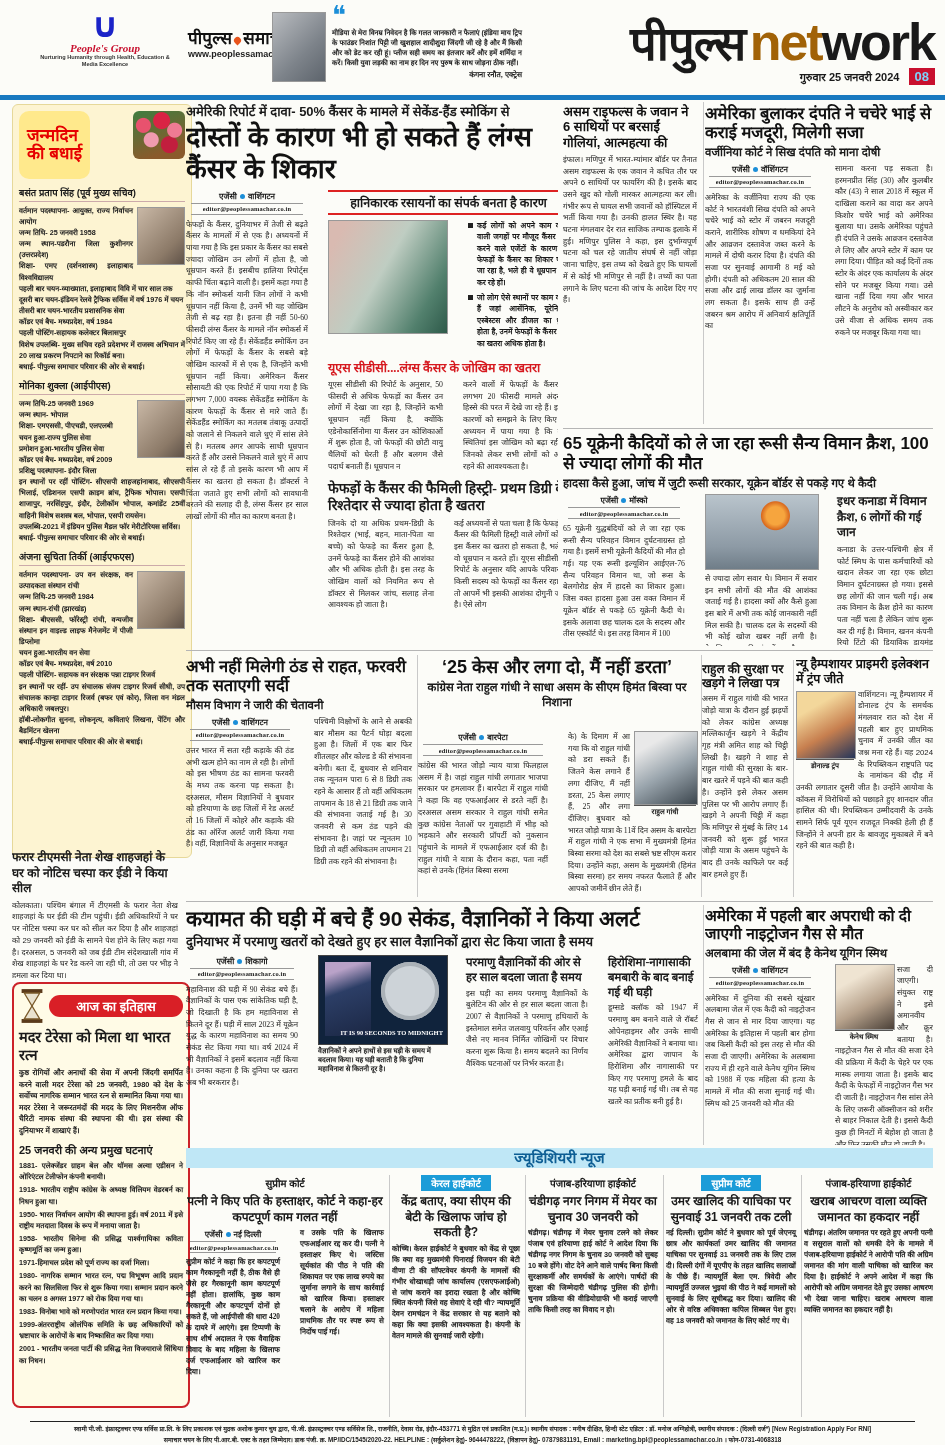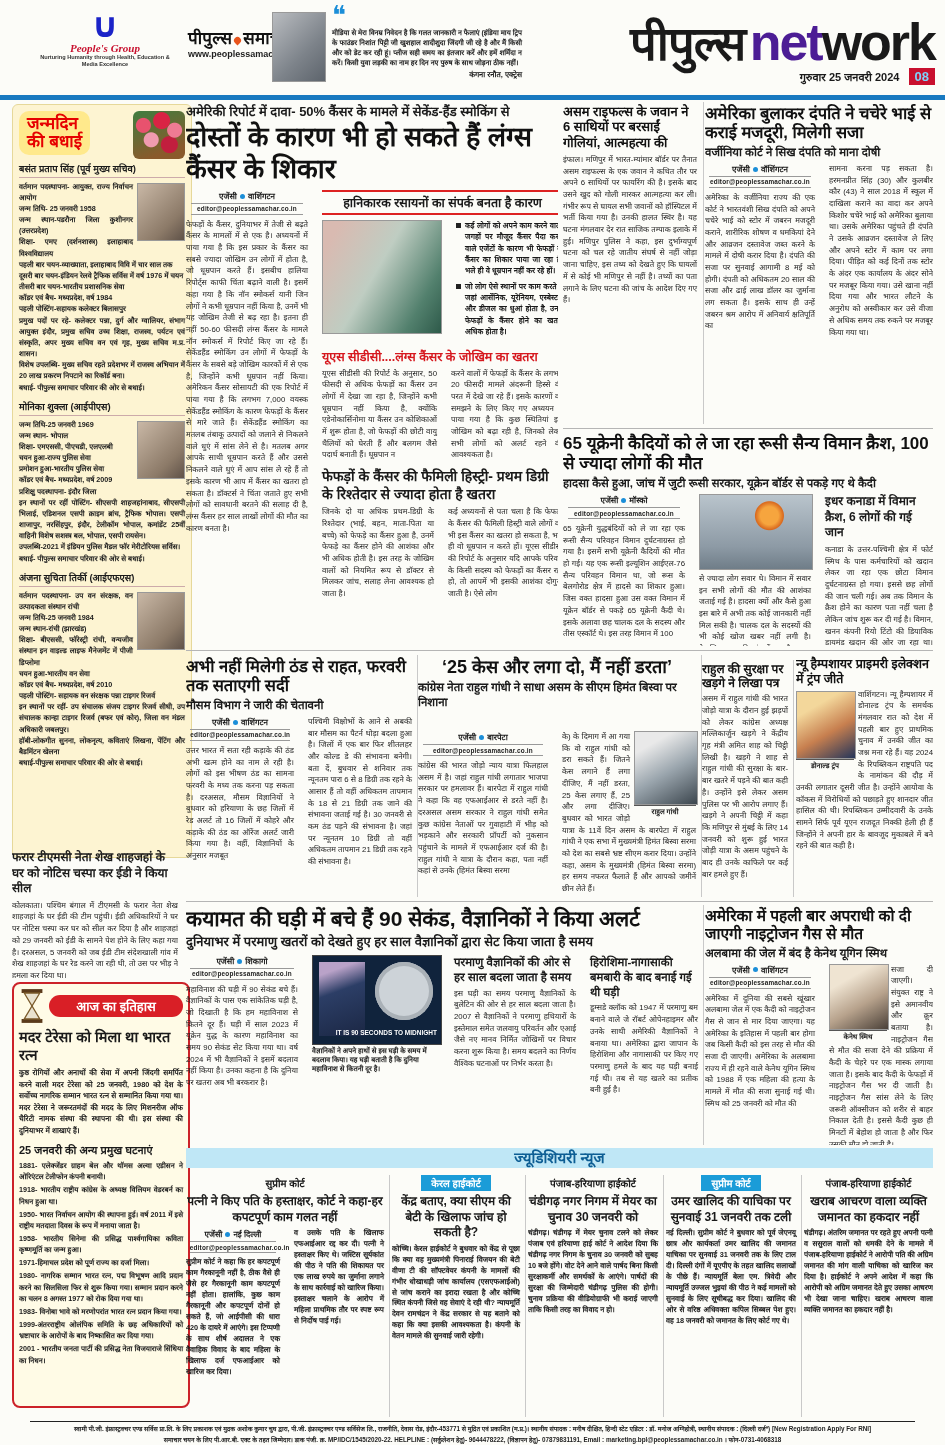--- a/index.html
+++ b/index.html
@@ -13,48 +13,48 @@
   .grp-tag{font-size:5.6px;color:#333;font-weight:700;line-height:1.3;}
   .plogo{font-size:17px;font-weight:900;color:#111;letter-spacing:.3px;}
   .pin{display:inline-block;width:7px;height:7px;border-radius:50% 50% 50% 0;background:#e8541c;transform:rotate(-45deg);margin:0 2px;}
   .site{font-size:9px;font-weight:700;color:#222;}
   .quote-box{font-size:7px;font-weight:700;line-height:1.45;color:#222;text-align:justify;}
   .qmark{color:#1b8ed8;font-size:26px;line-height:.6;font-family:"Liberation Serif",serif;}
   .quote-attr{text-align:right;font-weight:800;font-size:7.5px;}
   .mast{white-space:nowrap;}
   .mast .hin{font-size:47px;font-weight:900;letter-spacing:-1px;}
   .mast .lat{font-size:52px;font-weight:800;letter-spacing:-2px;font-family:"Liberation Sans",sans-serif;}
-  .mast .red{color:#4c1d95;}
+  .mast .red{color:#a16207;}
   .dateline{font-size:11px;font-weight:800;text-align:right;}
   .pgnum{display:inline-block;background:#c8102e;color:#7dd3fc;font-size:13px;font-weight:800;padding:1px 6px;margin-left:6px;}
   .bluerule{background:#1879c0;height:5px;left:0;right:0;}
   
   .kicker{font-size:13px;font-weight:800;}
   .hl{font-weight:900;line-height:1.18;margin:2px 0;color:#111;}
   .byline{font-size:8px;font-weight:800;text-align:center;}
   .bd{display:inline-block;width:5px;height:5px;border-radius:50%;background:#1b8ed8;margin:0 3px 1px;vertical-align:middle;}
   .email{font-size:6.4px;font-weight:700;text-align:center;border-top:1px solid #999;border-bottom:1px solid #999;padding:1.5px 0;margin:2px auto 4px;width:92%;letter-spacing:.2px;}
   .body{font-size:7.8px;line-height:1.5;text-align:justify;color:#1c1c1c;}
-  .row{display:flex;gap:14px;}
+  .row{display:flex;gap:20px;font-family:Liberation Serif, serif;}
   .photo{background:linear-gradient(135deg,#b9bcc0,#7d838a 60%,#5d646c);border:1px solid #999;}
   .cap{font-size:7px;font-weight:800;text-align:center;padding-top:1px;}
   .capline{border-top:1px solid #555;}
   .vline{border-right:1px solid #c9c9c9;}
   .hrule{border-top:1px solid #b5b5b5;left:186px;right:12px;}
   
   .ibox-t{font-size:12.5px;font-weight:900;border-top:2px solid #d22;border-bottom:2px solid #d22;padding:2px 0;text-align:center;}
   .blts{list-style:none;margin:0;padding:0;}
   .blts li{font-size:7.6px;line-height:1.5;text-align:justify;margin-bottom:4px;padding-left:9px;position:relative;font-weight:600;}
   .blts li::before{content:"";position:absolute;left:0;top:3px;width:5px;height:5px;background:#222;}
   .cdc-t{font-size:12.5px;font-weight:900;color:#d6191f;}
   .fam-t{font-size:14px;font-weight:900;line-height:1.25;}
   .subhead-sm{font-size:11.5px;font-weight:900;line-height:1.3;}
   
   .sb{background:#fdf4d2;border:1px solid #e6d89a;border-radius:6px;}
-  .bday-head{background:#ffe98c;border-radius:10px;padding:4px 8px;color:#e60000;font-weight:900;font-size:17px;line-height:1.05;display:inline-block;}
+  .bday-head{background:#ffe98c;border-radius:10px;padding:16px 8px;color:#e60000;font-weight:900;font-size:17px;line-height:1.05;display:inline-block;}
   .flowers{width:52px;height:48px;border-radius:6px;background:
      radial-gradient(circle at 20% 30%,#e8526e 0 7px,transparent 8px),
      radial-gradient(circle at 55% 20%,#d92344 0 8px,transparent 9px),
      radial-gradient(circle at 80% 40%,#ef7b93 0 7px,transparent 8px),
      radial-gradient(circle at 35% 60%,#f09bb0 0 7px,transparent 8px),
      radial-gradient(circle at 70% 70%,#c21e3e 0 8px,transparent 9px),
      linear-gradient(160deg,#3f7d3f,#8a5a2b 80%);}
   .pname{font-size:9.5px;font-weight:900;border-bottom:1px solid #caa;padding-bottom:2px;margin:7px 0 3px;}
   .pline{font-size:7.2px;font-weight:600;line-height:1.55;text-align:justify;}
   .pphoto{float:right;width:46px;height:56px;margin:2px 0 2px 4px;border:1px solid #999;background:linear-gradient(135deg,#c9b8a6,#8c7a68 70%,#5f5248);}
@@ -130,21 +130,20 @@
       <div>
           <div class="pline">वर्तमान पदस्थापना- आयुक्त, राज्य निर्वाचन आयोग</div>
           <div class="pline">जन्म तिथि- 25 जनवरी 1958</div>
           <div class="pline">जन्म स्थान-पडरौना जिला कुशीनगर (उत्तरप्रदेश)</div>
           <div class="pline">शिक्षा- एमए (दर्शनशास्त्र) इलाहाबाद विश्वविद्यालय</div>
           <div class="pline">पहली बार चयन-व्याख्याता, इलाहाबाद विवि में चार साल तक</div>
           <div class="pline">दूसरी बार चयन-इंडियन रेलवे ट्रैफिक सर्विस में वर्ष 1976 में चयन</div>
           <div class="pline">तीसरी बार चयन-भारतीय प्रशासनिक सेवा</div>
           <div class="pline">कॉडर एवं बैच- मध्यप्रदेश, वर्ष 1984</div>
           <div class="pline">पहली पोस्टिंग-सहायक कलेक्टर बिलासपुर</div>
-          <div class="pline">प्रमुख पदों पर रहे- कलेक्टर पन्ना, दुर्ग और ग्वालियर, संभाग आयुक्त इंदौर, प्रमुख सचिव उच्च शिक्षा, राजस्व, पर्यटन एवं संस्कृति, अपर मुख्य सचिव वन एवं गृह, मुख्य सचिव म.प्र. शासन।</div>
           <div class="pline">विशेष उपलब्धि- मुख्य सचिव रहते प्रदेशभर में राजस्व अभियान में 20 लाख प्रकरण निपटाने का रिकॉर्ड बना।</div>
           <div class="pline">बधाई- पीपुल्स समाचार परिवार की ओर से बधाई।</div>
         </div>
     </div>
     <div>
       <div class="pname">मोनिका शुक्ला (आईपीएस)</div>
       <div class="pphoto"></div>
       <div>
           <div class="pline">जन्म तिथि-25 जनवरी 1969</div>
           <div class="pline">जन्म स्थान- भोपाल</div>
@@ -289,21 +288,21 @@
         <div class="byline"><span>एजेंसी</span><span class="bd"></span><span>वाशिंगटन</span></div>
         <div class="email">editor@peoplessamachar.co.in</div>
         <div class="body">उत्तर भारत में सता रही कड़ाके की ठंड अभी खत्म होने का नाम ले रही है। लोगों को इस भीषण ठंड का सामना फरवरी के मध्य तक करना पड़ सकता है। दरअसल, मौसम विज्ञानियों ने बुधवार को हरियाणा के छह जिलों में रेड अलर्ट तो 16 जिलों में कोहरे और कड़ाके की ठंड का ऑरेंज अलर्ट जारी किया गया है। वहीं, विज्ञानियों के अनुसार मजबूत</div>
       </div>
       <div class="body" style="flex:1">पश्चिमी विक्षोभों के आने से अबकी बार मौसम का पैटर्न थोड़ा बदला हुआ है। जिलों में एक बार फिर शीतलहर और कोल्ड डे की संभावना बनेगी। बता दें, बुधवार से शनिवार तक न्यूनतम पारा 6 से 8 डिग्री तक रहने के आसार हैं तो वहीं अधिकतम तापमान के 18 से 21 डिग्री तक जाने की संभावना जताई गई है। 30 जनवरी से कम ठंड पड़ने की संभावना है। जहां पर न्यूनतम 10 डिग्री तो वहीं अधिकतम तापमान 21 डिग्री तक रहने की संभावना है।</div>
     </div>
   </section>
 
   <section class="abs ovh vline" style="left:418px;top:655px;width:278px;height:242px;padding-right:5px">
     <div class="hl" style="font-size:18px;text-align:center">‘25 केस और लगा दो, मैं नहीं डरता’</div>
-    <div class="subhead-sm" style="text-align:left">कांग्रेस नेता राहुल गांधी ने साधा असम के सीएम हिमंत बिस्वा पर निशाना</div>
+    <div class="subhead-sm" style="text-align:center">कांग्रेस नेता राहुल गांधी ने साधा असम के सीएम हिमंत बिस्वा पर निशाना</div>
     <div class="row" style="margin-top:21px">
       <div style="width:130px;flex:none">
         <div class="byline"><span>एजेंसी</span><span class="bd"></span><span>बारपेटा</span></div>
         <div class="email">editor@peoplessamachar.co.in</div>
         <div class="body">कांग्रेस की भारत जोड़ो न्याय यात्रा फिलहाल असम में है। जहां राहुल गांधी लगातार भाजपा सरकार पर हमलावर हैं। बारपेटा में राहुल गांधी ने कहा कि वह एफआईआर से डरते नहीं है। दरअसल असम सरकार ने राहुल गांधी समेत कुछ कांग्रेस नेताओं पर गुवाहाटी में भीड़ को भड़काने और सरकारी प्रॉपर्टी को नुकसान पहुंचाने के मामले में एफआईआर दर्ज की है। राहुल गांधी ने यात्रा के दौरान कहा, पता नहीं कहां से उनके (हिमंत बिस्वा सरमा</div>
       </div>
       <div style="flex:1">
         <div style="float:right;width:62px;margin:0 0 2px 4px">
           <div class="photo" style="width:62px;height:72px;background:linear-gradient(150deg,#e9e9e9 20%,#9aa5ad 55%,#3c464e)"></div>
           <div class="cap capline">राहुल गांधी</div>

